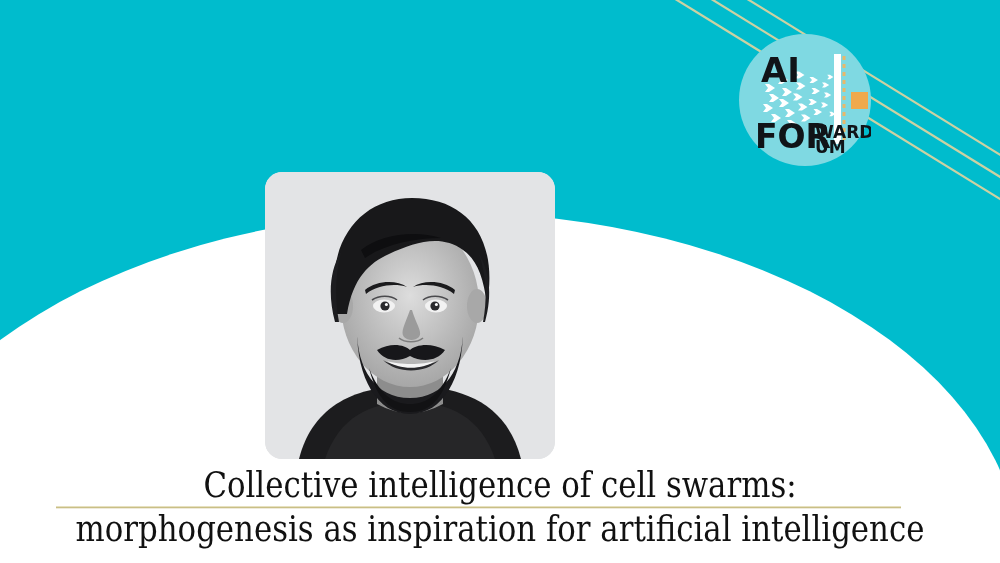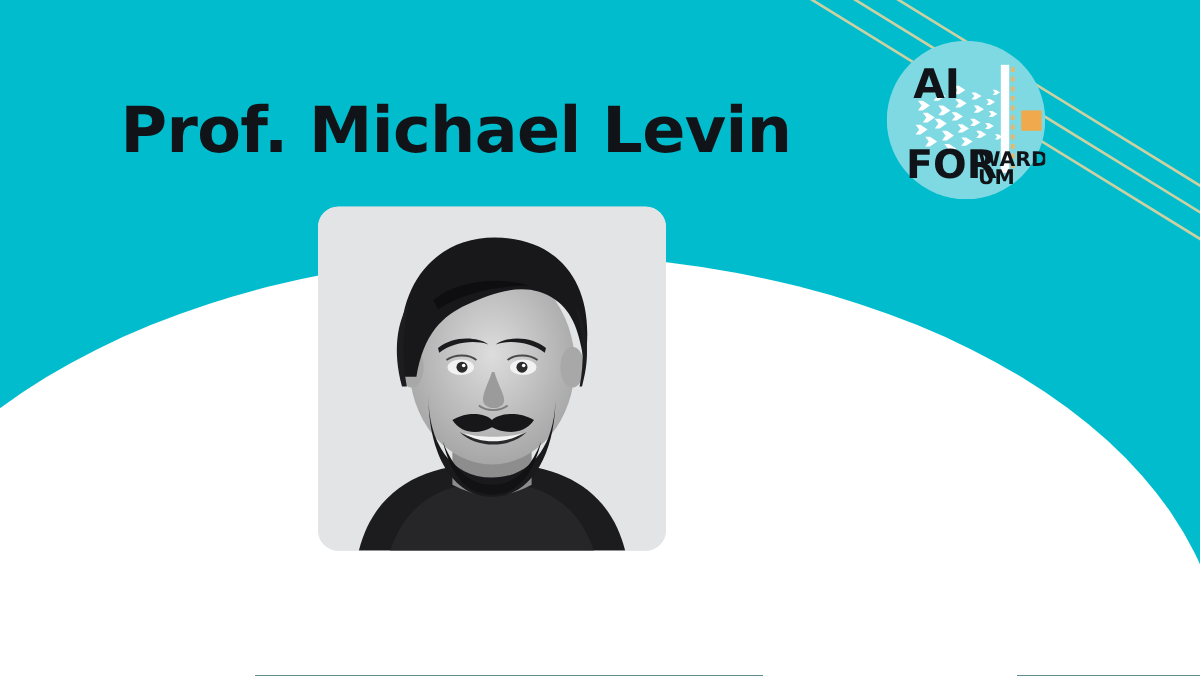--- a/index.html
+++ b/index.html
@@ -111,21 +111,20 @@
   <svg class="deco-lines" viewBox="0 0 1000 563" preserveAspectRatio="none">
     <g stroke="#d9d3a0" stroke-width="2.2" fill="none" opacity="0.95">
       <line x1="612" y1="-40" x2="1060" y2="236"></line>
       <line x1="648" y1="-40" x2="1096" y2="236"></line>
       <line x1="684" y1="-40" x2="1132" y2="236"></line>
     </g>
   </svg>
 
   <div class="white-blob"></div>
 
-  <div class="headline">Prof. Michael Levin</div>
 
   <div class="portrait">
     <svg viewBox="0 0 290 287" preserveAspectRatio="xMidYMid slice" role="img">
       <defs>
         <linearGradient id="skin" x1="0" y1="0" x2="0" y2="1">
           <stop offset="0%" stop-color="#cfcfcf"></stop>
           <stop offset="55%" stop-color="#b4b4b4"></stop>
           <stop offset="100%" stop-color="#8f8f8f"></stop>
         </linearGradient>
         <radialGradient id="cheek" cx="50%" cy="45%" r="60%">
@@ -180,20 +179,25 @@
         <path d="M122 189 C 134 198 158 198 170 189 C 158 193 134 193 122 189 Z" fill="#f4f4f4"></path>
 
         <path d="M92 158 C 92 206 112 242 145 242 C 178 242 198 206 198 158
                  C 198 196 180 226 145 226 C 110 226 92 196 92 158 Z" fill="#1a1a1d"></path>
         <path d="M104 196 C 112 228 126 240 145 240 C 164 240 178 228 186 196
                  C 176 222 162 232 145 232 C 128 232 114 222 104 196 Z" fill="#121214"></path>
       </g>
     </svg>
   </div>
 
+  <div class="subtitle">
+    <div class="sub-line">Collective intelligence of cell swarms:</div>
+    <div class="sub-rule"></div>
+    <div class="sub-line sub-line-2">morphogenesis as inspiration for artificial intelligence</div>
+  </div>
 
   <div class="logo">
     <svg viewBox="0 0 132 132" role="img">
       <circle cx="66" cy="66" r="66" fill="#7fd9e2"></circle>
 
       <g fill="#ffffff">
         <g>
           <path d="M16 54 h13 l-3 -4 h4 l6 4 -6 4 h-4 l3 -4 z"></path>
           <path d="M20 64 h13 l-3 -4 h4 l6 4 -6 4 h-4 l3 -4 z"></path>
           <path d="M14 74 h13 l-3 -4 h4 l6 4 -6 4 h-4 l3 -4 z"></path>

